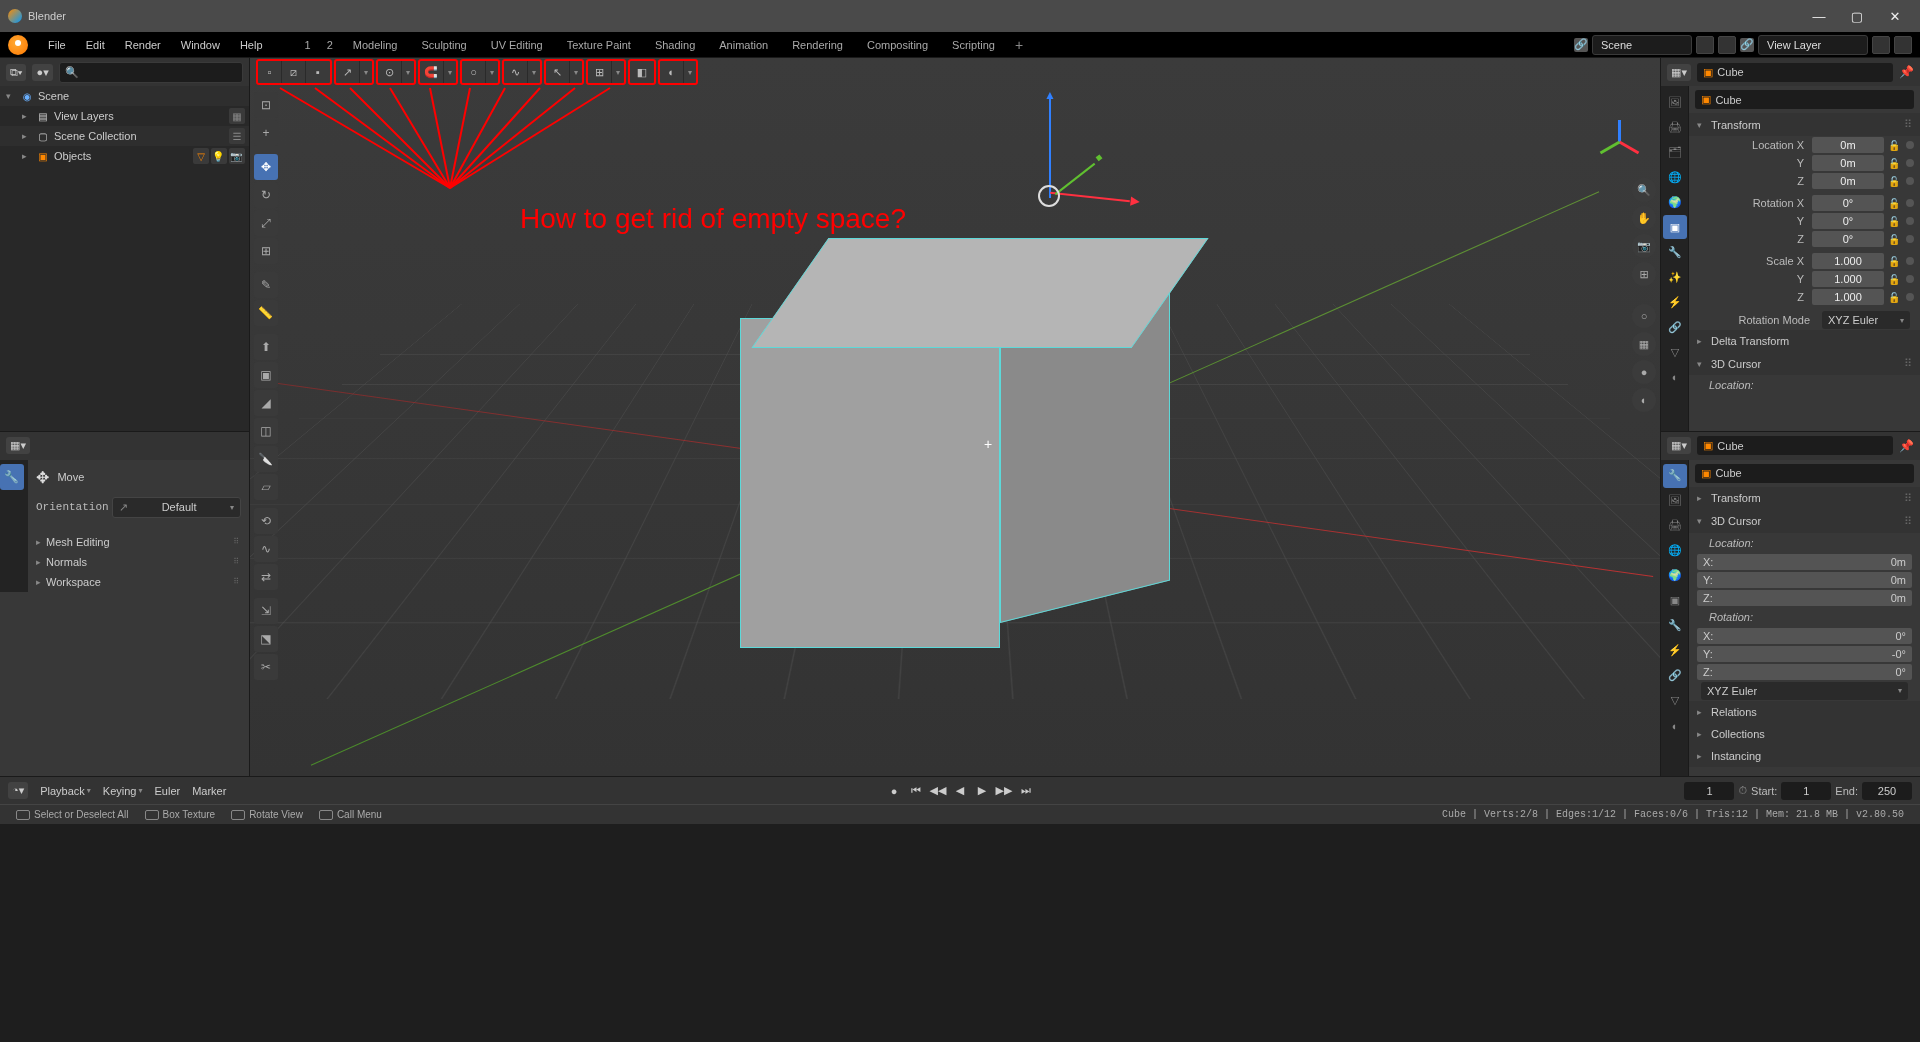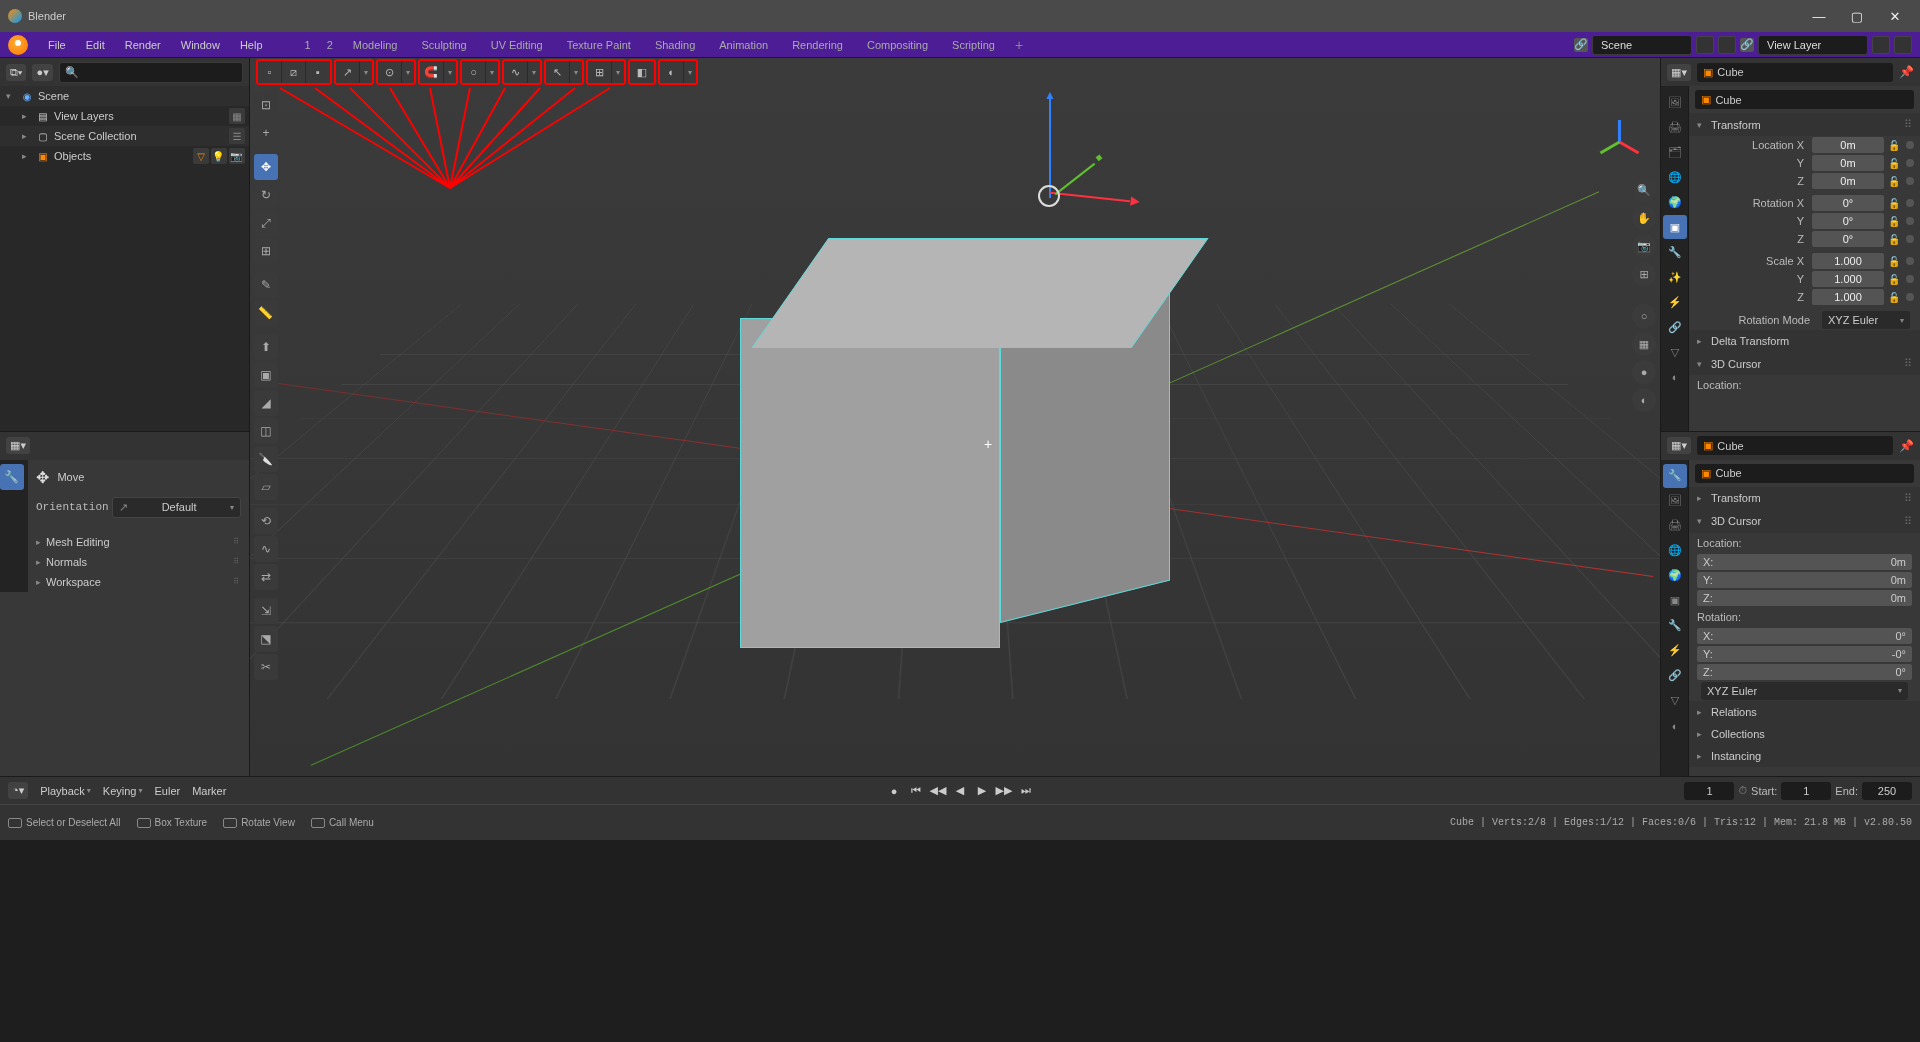--- a/index.html
+++ b/index.html
@@ -2,21 +2,21 @@
 <html><head>
 <meta charset="utf-8">
 <style>
 * { margin: 0; padding: 0; box-sizing: border-box; font-family: -apple-system, BlinkMacSystemFont, "Segoe UI", sans-serif; }
 body { background: #1e1e1e; color: #ccc; font-size: 11px; overflow: hidden; width: 1920px; height: 1042px; position: relative; }
 .titlebar { height: 24px; background: #4a4a4a; display: flex; align-items: center; padding: 16px 8px; justify-content: space-between; }
 .titlebar-left { display: flex; align-items: center; gap: 6px; }
 .titlebar-icon { width: 14px; height: 14px; background: linear-gradient(135deg,#ff8c00,#0099ff); border-radius: 50%; }
 .titlebar-buttons { display: flex; gap: 20px; margin-right: 8px; font-size: 13px; color: #eee; }
 .titlebar-buttons span { cursor: pointer; width: 18px; text-align: center; }
-.menubar { height: 26px; background: #4c1d95; display: flex; align-items: center; padding-left: 8px; border-bottom: 1px solid #1a1a1a; }
+.menubar { height: 26px; background: #000000; display: flex; align-items: center; padding-left: 8px; border-bottom: 1px solid #1a1a1a; }
 .blender-logo { width: 20px; height: 20px; margin-right: 10px; background: radial-gradient(circle at 40% 40%, #ffaa33, #ff7700); border-radius: 50%; position: relative; }
 .blender-logo::after { content:''; position:absolute; width:6px; height:6px; background:#fff; border-radius:50%; top:5px; left:7px; }
 .menu-item { padding: 4px 10px; cursor: pointer; border-radius: 3px; }
 .workspace-tabs { display: flex; margin-left: 24px; height: 100%; align-items: center; }
 .ws-tab { padding: 6px 12px; cursor: pointer; color: #aaa; font-size: 11px; }
 .ws-tab.num { padding: 6px 8px; }
 .ws-add { padding: 4px 8px; font-size: 14px; color: #888; cursor: pointer; }
 .scene-strip { margin-left: auto; display: flex; gap: 4px; align-items: center; padding-right: 8px; }
 .scene-field { background: #1c1c1c; border: 1px solid #3a3a3a; padding: 3px 8px; width: 100px; border-radius: 3px; color: #ddd; font-size: 11px; display: flex; align-items: center; gap: 4px; }
 .mini-icon { width: 14px; height: 14px; background: #555; border-radius: 2px; display: inline-block; }
@@ -110,34 +110,34 @@
 .breadcrumb { background: #1c1c1c; flex: 1; padding: 3px 6px; border-radius: 3px; display: flex; align-items: center; gap: 4px; }
 .pin-icon { color: #888; font-size: 12px; cursor: pointer; }
 .prop-panel-title { background: #333; padding: 5px 8px; display: flex; align-items: center; gap: 4px; cursor: pointer; }
 .prop-panel-title .arrow { font-size: 9px; color: #888; width: 10px; }
 .prop-row { display: flex; align-items: center; padding: 1px 6px; gap: 4px; }
 .prop-label { flex: 1; text-align: right; color: #bbb; padding-right: 4px; }
 .prop-val { width: 72px; background: #545454; text-align: center; padding: 2px; border-radius: 2px; color: #eee; }
 .prop-lock { width: 14px; color: #888; font-size: 10px; cursor: pointer; }
 .prop-dot { width: 8px; height: 8px; background: #555; border-radius: 50%; cursor: pointer; }
 .prop-dd { background: #2a2a2a; flex:1; padding: 3px 6px; border-radius: 3px; display:flex;justify-content:space-between;align-items:center;cursor:pointer; margin: 0 4px; }
-.prop-sub-label { padding: 4px 8px; color: #bbb; }
+.prop-sub-label { padding: 4px 20px; color: #bbb; font-style: italic; }
 .prop-full-row { display:flex; padding: 1px 8px; gap: 4px; align-items: center; }
 .prop-full-val { flex: 1; background: #545454; padding: 2px 6px; border-radius: 2px; display: flex; justify-content: space-between; }
 
 .timeline { height: 230px; background: #232323; border-top: 1px solid #1a1a1a; display: flex; flex-direction: column; }
 .timeline-bar { height: 28px; background: #333; display: flex; align-items: center; padding: 0 8px; gap: 12px; }
 .tl-dd { display: flex; align-items: center; gap: 2px; cursor: pointer; }
 .playback-controls { position: absolute; left: 50%; transform: translateX(-50%); display: flex; gap: 2px; }
 .pb-btn { width: 20px; height: 20px; color: #ccc; display: flex; align-items: center; justify-content: center; cursor: pointer; font-size: 11px; }
 .frame-info { margin-left: auto; display: flex; gap: 4px; align-items: center; }
 .frame-field { background: #1c1c1c; padding: 3px 10px; border-radius: 3px; text-align: center; min-width: 50px; }
 .frame-lbl { color: #bbb; }
 
-.statusbar { height: 36px; background: #333; border-top: 1px solid #444; display: flex; align-items: center; padding: 0 8px; gap: 16px; font-size: 10px; color: #aaa; }
+.statusbar { height: 20px; background: #333; border-top: 1px solid #444; display: flex; align-items: center; padding: 0 16px; gap: 16px; font-size: 10px; color: #aaa; }
 .status-item { display: flex; align-items: center; gap: 4px; }
 .kbd-icon { width: 14px; height: 10px; border: 1px solid #888; border-radius: 2px; position: relative; }
 .status-right { margin-left: auto; font-family: Liberation Mono, monospace; }
 .right-panel2 { flex: 1; border-top: 1px solid #1a1a1a; overflow: hidden; }
 
 svg.arrows { position: absolute; top: 0; left: 0; z-index: 12; pointer-events: none; }
 </style>
 </head>
 <body>
 
@@ -333,20 +333,21 @@
           <line x1="100" y1="30" x2="200" y2="130"></line>
           <line x1="140" y1="30" x2="200" y2="130"></line>
           <line x1="180" y1="30" x2="200" y2="130"></line>
           <line x1="220" y1="30" x2="200" y2="130"></line>
           <line x1="255" y1="30" x2="200" y2="130"></line>
           <line x1="290" y1="30" x2="200" y2="130"></line>
           <line x1="325" y1="30" x2="200" y2="130"></line>
           <line x1="360" y1="30" x2="200" y2="130"></line>
         </g>
       </svg>
+      <div class="annotation">How to get rid of empty space?</div>
 
       <div class="cube-scene">
         <div class="grid-floor"></div>
         <div class="axis-line axis-red"></div>
         <div class="axis-line axis-green"></div>
         <div class="cube">
           <div class="cube-face cube-front"></div>
           <div class="cube-face cube-right"></div>
           <div class="cube-face cube-top"></div>
         </div>

